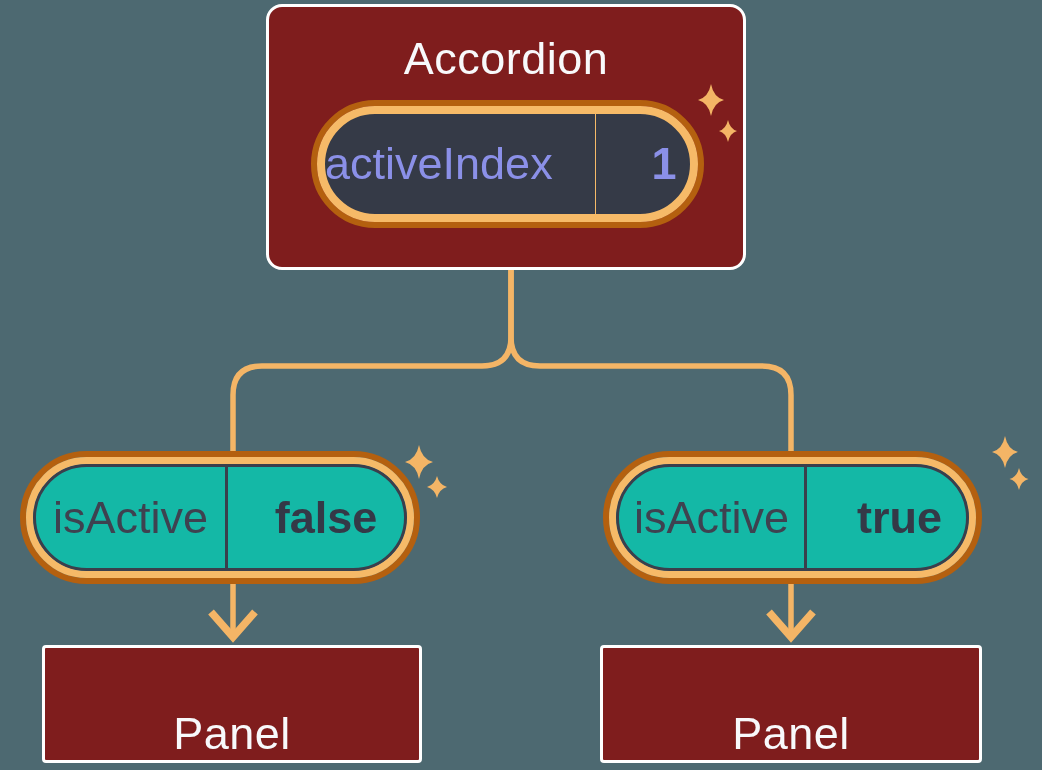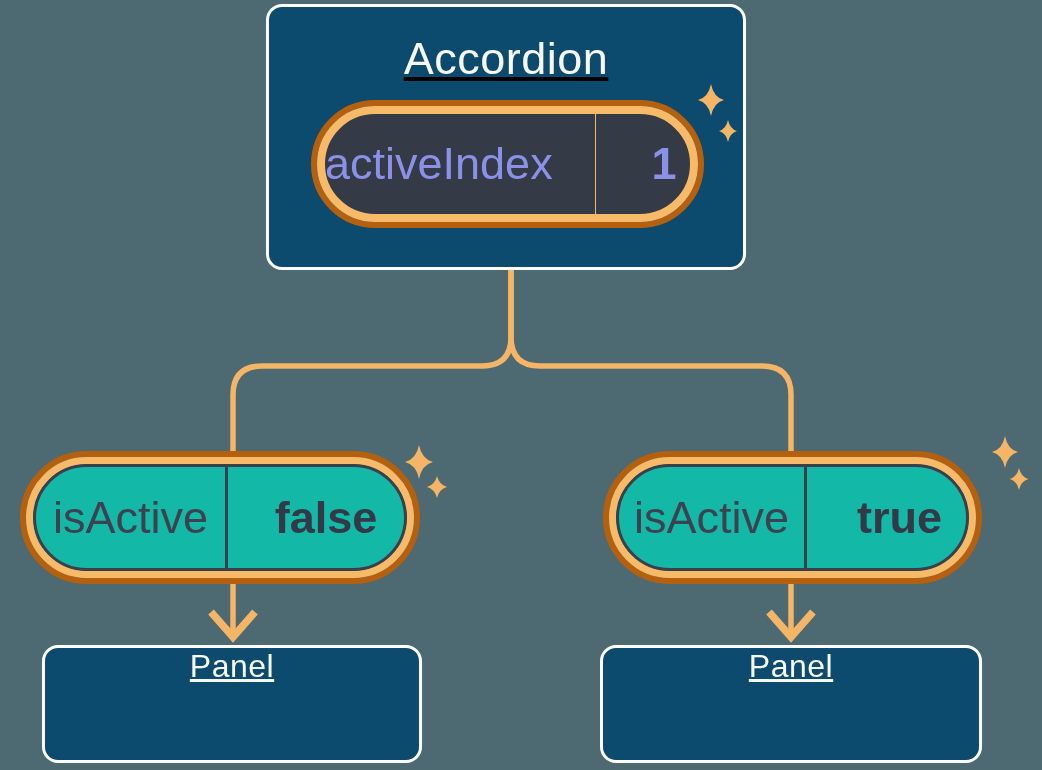--- a/index.html
+++ b/index.html
@@ -9,35 +9,34 @@
     background:#4d6971;
     font-family:"Liberation Sans", sans-serif;
     overflow:hidden;
   }
   svg.layer { position:absolute; left:0; top:0; pointer-events:none; }
   .lines-layer { z-index:1; }
   .sparkle-layer { z-index:4; }
 
   .node {
     position:absolute; box-sizing:border-box;
-    background:#0c4a6e;
+    background:#7f1d1d;
     border:3.5px solid #ffffff;
     z-index:2;
-    text-decoration:underline;
   }
   .accordion-node { left:266px; top:4px; width:480px; height:266px; border-radius:16px; }
   .node-title {
     margin-top:26px; text-align:center;
     font-size:45px; font-weight:500; letter-spacing:0.5px;
     color:#f8f9fb;
   }
   .panel-node {
-    border-radius:16px;
-    display:flex; align-items:flex-start; justify-content:center;
-    font-size:32px; font-weight:500; letter-spacing:0.5px; color:#f8f9fb;
+    border-radius:4px;
+    display:flex; align-items:flex-end; justify-content:center;
+    font-size:45px; font-weight:500; letter-spacing:0.5px; color:#f8f9fb;
   }
   .panel-left  { left:42px;  top:645px; width:380px; height:118px; }
   .panel-right { left:600px; top:645px; width:382px; height:118px; }
 
   
   .pill-outer {
     position:absolute; box-sizing:border-box;
     border:6px solid #b4600f; border-radius:999px;
     z-index:3;
   }

